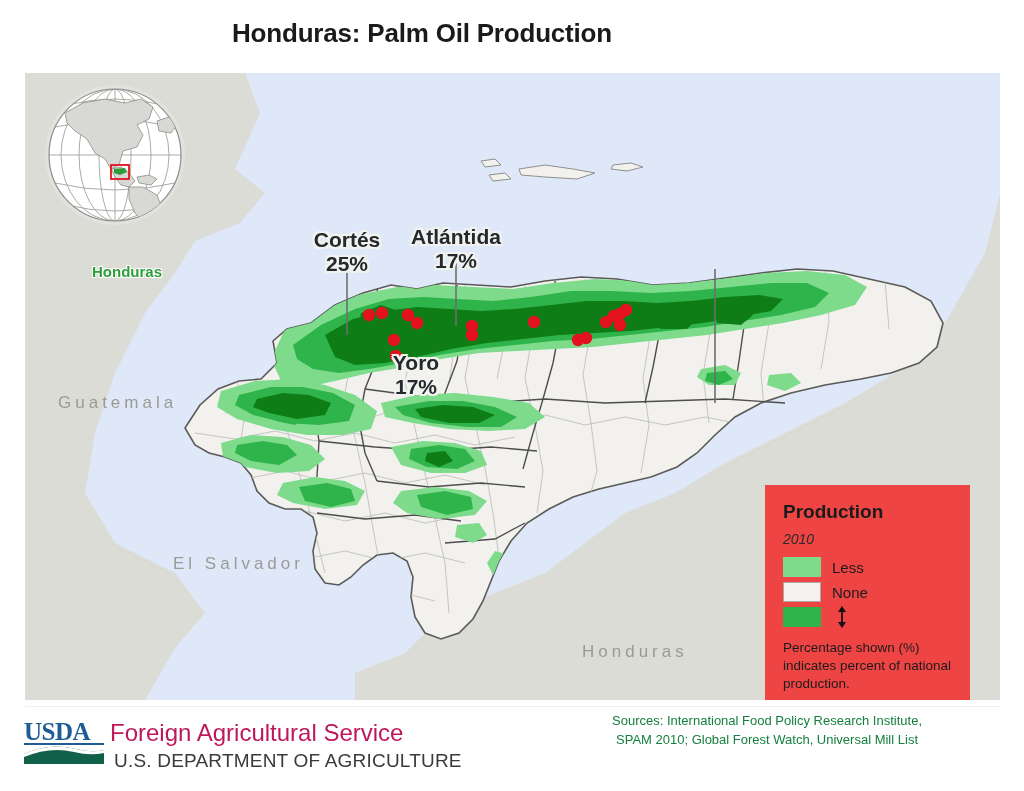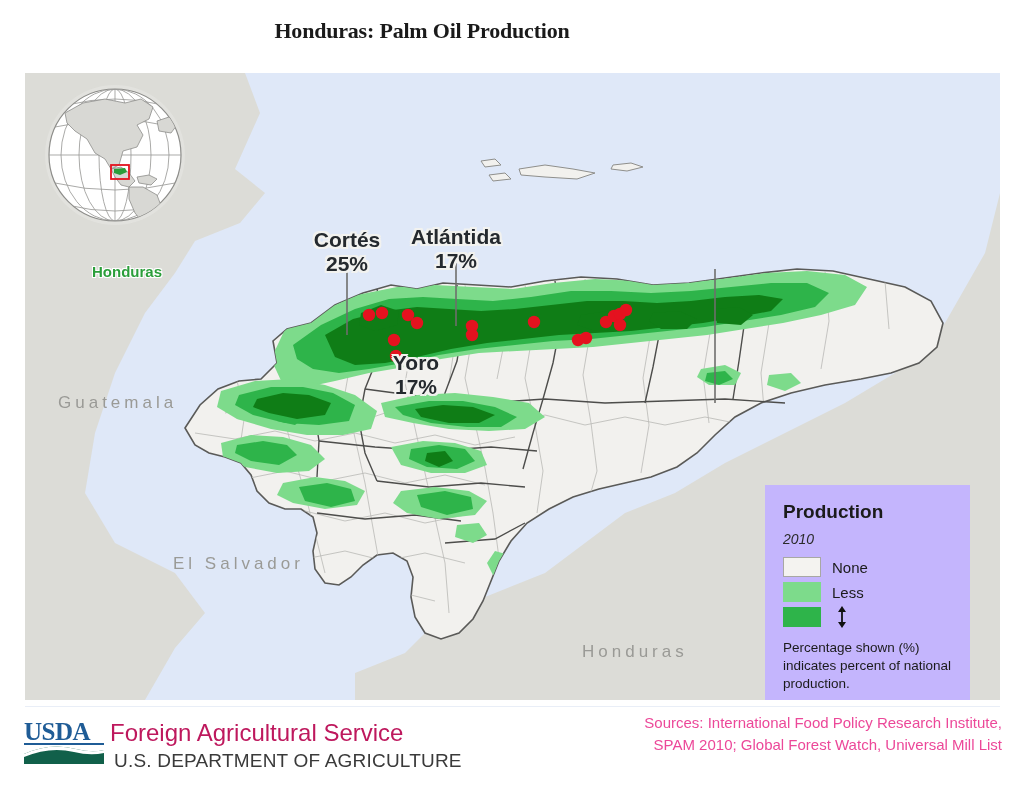--- a/index.html
+++ b/index.html
@@ -15,25 +15,24 @@
     overflow: hidden;
   }
 
   
   .page-title {
     position: absolute;
     left: 0;
     top: 18px;
     width: 844px;
     text-align: center;
-    font-size: 22px;
+    font-size: 26px;
     font-weight: bold;
     color: #1a1a1a;
     letter-spacing: -0.2px;
-    font-family: Liberation Serif, serif;
   }
 
   
   .map-frame {
     position: absolute;
     left: 25px;
     top: 73px;
     width: 975px;
     height: 627px;
     overflow: hidden;
@@ -74,21 +73,21 @@
     font-weight: normal;
   }
 
   
   .legend-box {
     position: absolute;
     left: 740px;
     top: 412px;
     width: 205px;
     height: 264px;
-    background: #c4b5fd;
+    background: #ef4444;
     box-sizing: border-box;
     padding: 16px 18px 0 18px;
   }
   .legend-title {
     font-size: 19px;
     font-weight: bold;
     color: #1b1b1b;
     margin: 0 0 8px 0;
   }
   .legend-year {
@@ -160,23 +159,23 @@
     top: 750px;
     font-size: 19px;
     color: #3a3a3a;
     letter-spacing: 0.2px;
   }
   .sources {
     position: absolute;
     right: 22px;
     top: 712px;
     width: 470px;
-    text-align: right;
-    font-size: 15px;
-    color: #ec4899;
+    text-align: center;
+    font-size: 13px;
+    color: #15803d;
     line-height: 1.45;
   }
 </style>
 </head>
 <body>
 
 <div class="page-title">Honduras: Palm Oil Production</div>
 
 <div class="map-frame">
 
@@ -390,27 +389,27 @@
 
   <div class="map-label country-label" style="left:33px; top:320px;">Guatemala</div>
   <div class="map-label country-label" style="left:148px; top:481px;">El Salvador</div>
   <div class="map-label country-label" style="left:557px; top:569px;">Honduras</div>
 
   <div class="legend-box">
     <div class="legend-title">Production</div>
     <div class="legend-year">2010</div>
 
     <div class="legend-row">
+      <div class="swatch" style="background:#7ddb8b;"></div>
+      <div class="legend-row-label">Less</div>
+    </div>
+
+    <div class="legend-row">
       <div class="swatch swatch-none"></div>
       <div class="legend-row-label">None</div>
-    </div>
-
-    <div class="legend-row">
-      <div class="swatch" style="background:#7ddb8b;"></div>
-      <div class="legend-row-label">Less</div>
     </div>
 
     <div class="legend-row">
       <div class="swatch" style="background:#2eb44a;"></div>
       <svg class="legend-arrow" viewBox="0 0 14 22">
         <line x1="7" y1="4" x2="7" y2="18" stroke="#111" stroke-width="1.8"></line>
         <polygon points="7,0 11,6 3,6" fill="#111"></polygon>
         <polygon points="7,22 11,16 3,16" fill="#111"></polygon>
       </svg>
     </div>

